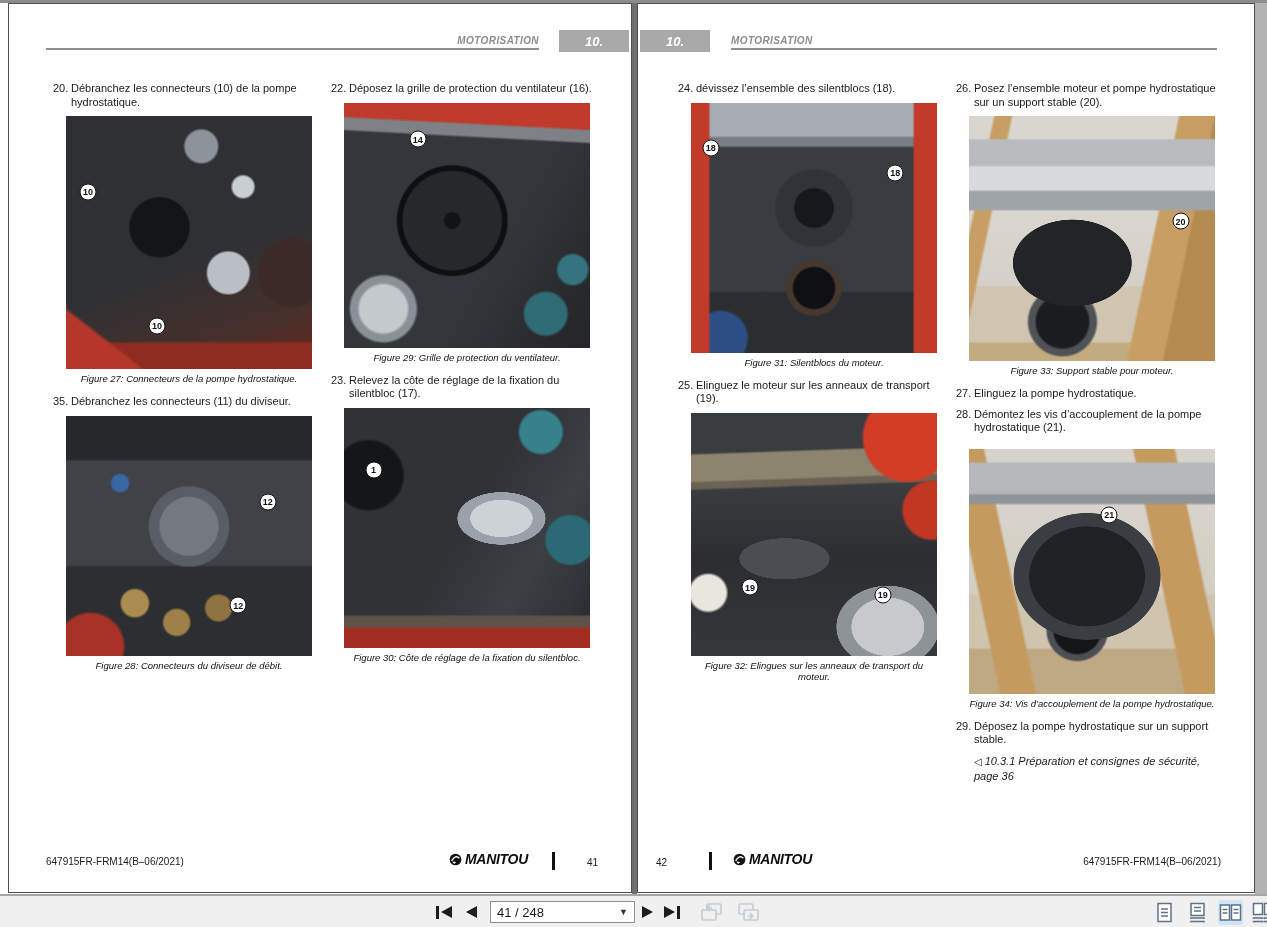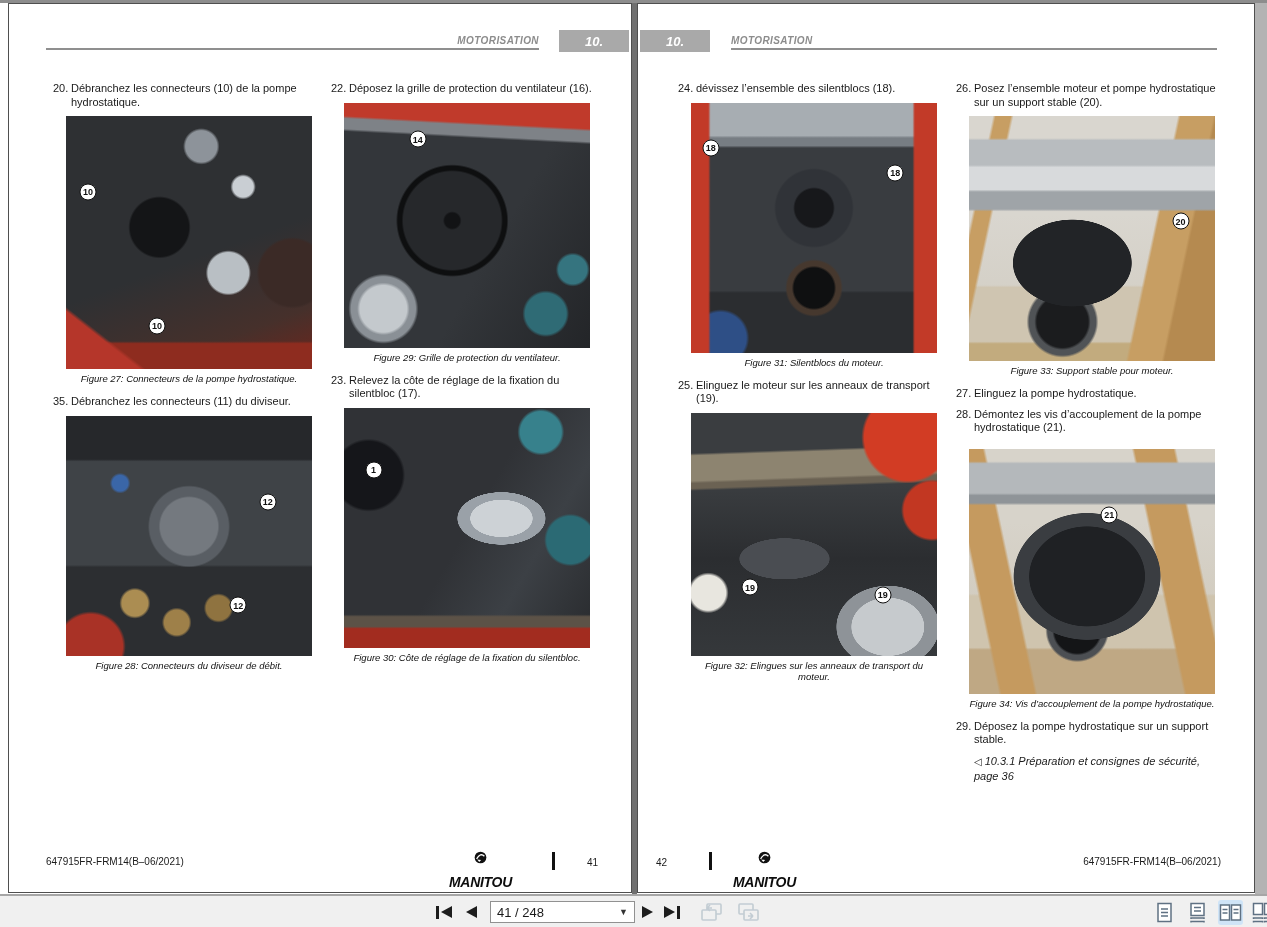--- a/index.html
+++ b/index.html
@@ -110,22 +110,22 @@
     linear-gradient(180deg, #d7d3ca 0 30%, #cdc5b5 100%);}
 
   
   .docref{position:absolute;font-size:10px;}
   #pageL .docref{left:37px;top:852px;}
   #pageR .docref{right:33px;top:852px;}
   .pnum{position:absolute;font-size:10px;top:853px;}
   #pageL .pnum{left:578px;} #pageR .pnum{left:18px;}
   .fbar{position:absolute;width:3px;height:18px;background:#111;top:848px;}
   #pageL .fbar{left:543px;} #pageR .fbar{left:71px;}
-  .logo{position:absolute;top:847px;display:flex;align-items:center;gap:10px;font-size:14px;
-        font-weight:bold;font-style:italic;letter-spacing:-.3px;color:#0d0d0d;flex-direction:column;}
+  .logo{position:absolute;top:847px;display:flex;align-items:center;gap:3px;font-size:14px;
+        font-weight:bold;font-style:italic;letter-spacing:-.3px;color:#0d0d0d;}
   #pageL .logo{left:440px;} #pageR .logo{left:95px;}
 
   
   .toolbar{position:absolute;left:0;top:894px;width:1267px;height:33px;background:#f0f0f0;
            border-top:2px solid #a6a6a6;box-sizing:border-box;}
   .tbtn{position:absolute;top:7px;height:18px;background:none;border:none;display:flex;
         align-items:center;gap:2px;padding:0;cursor:pointer;}
   .tri{width:0;height:0;border-top:6.5px solid transparent;border-bottom:6.5px solid transparent;}
   .tri.l{border-right:11px solid #1d1d1d;}
   .tri.r{border-left:11px solid #1d1d1d;}

